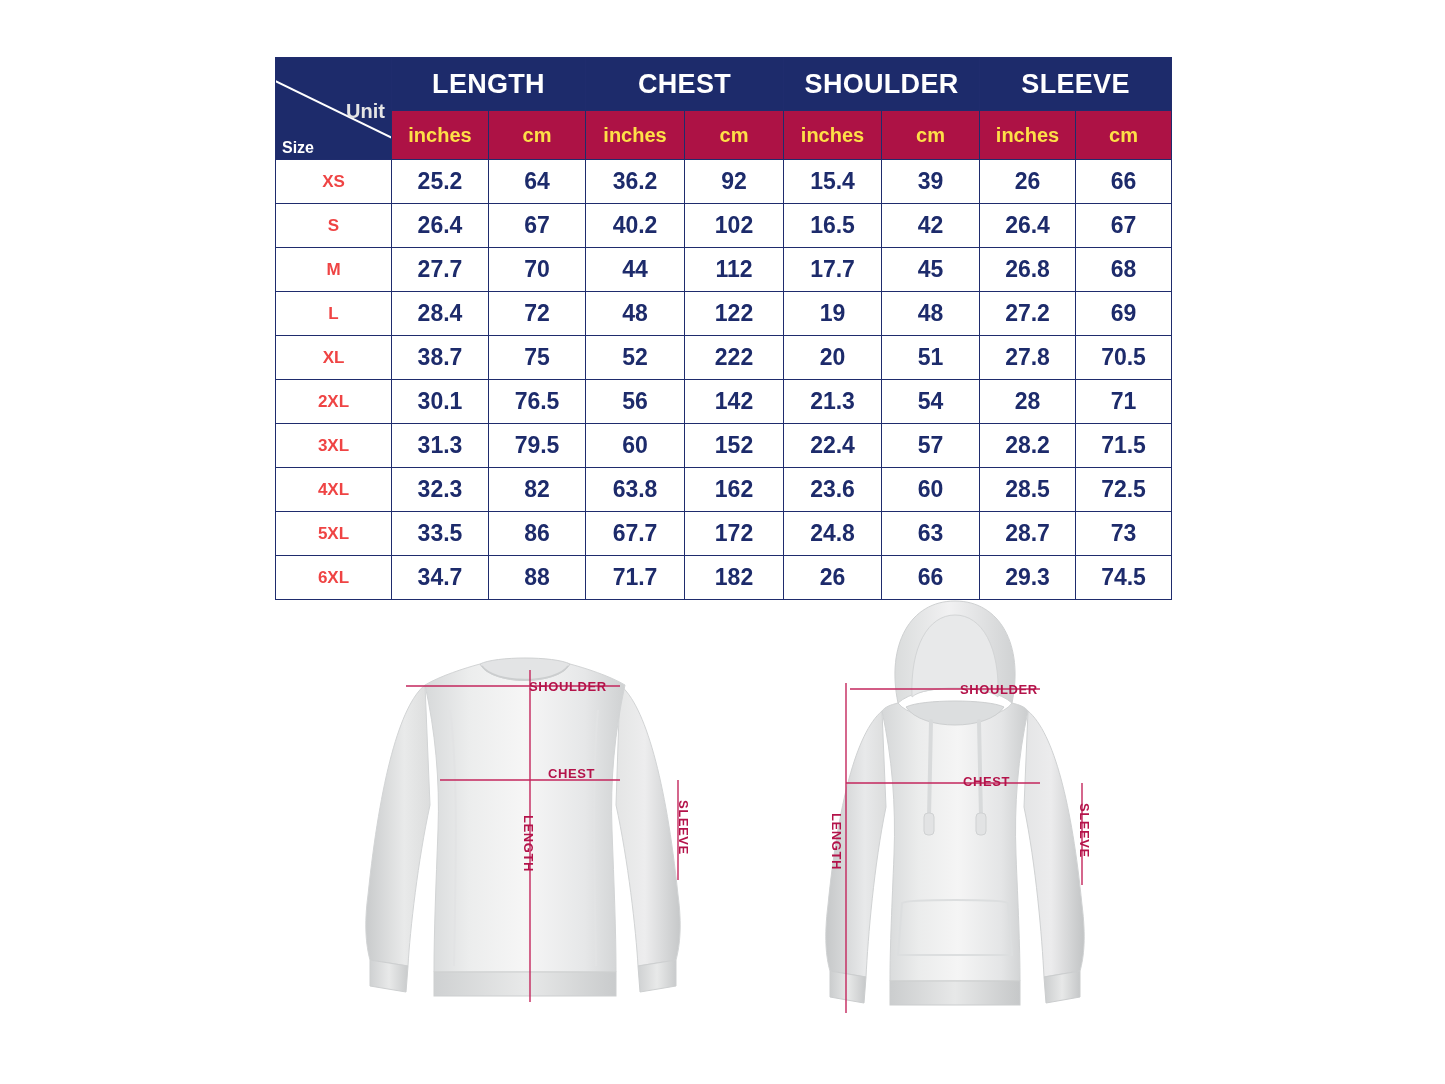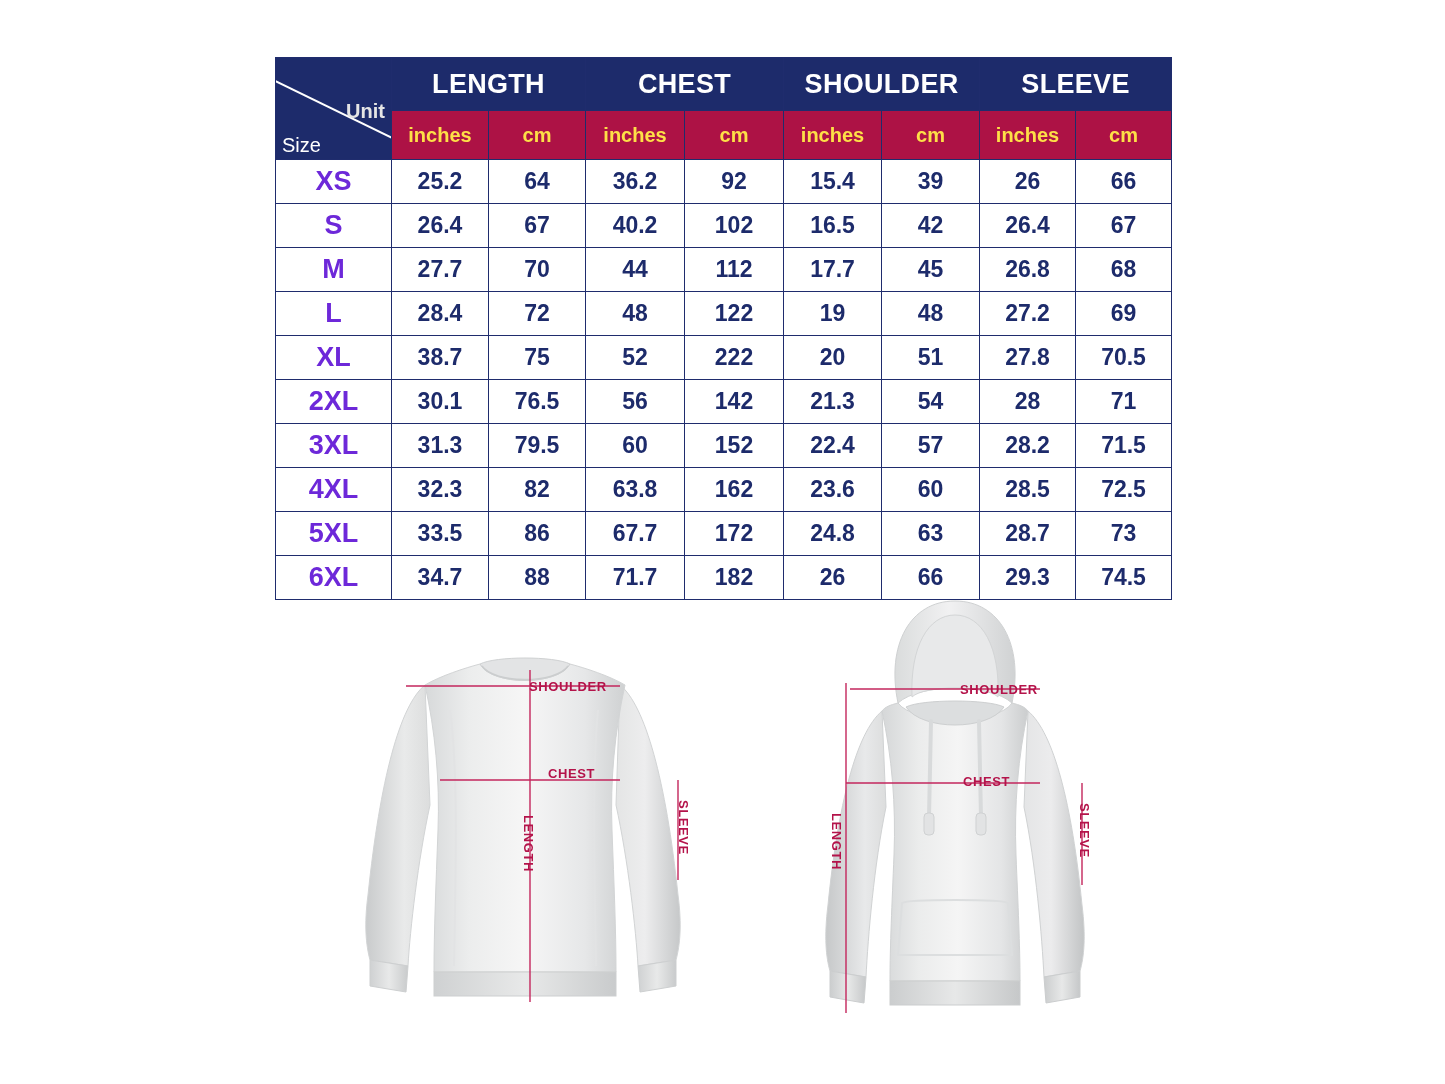--- a/index.html
+++ b/index.html
@@ -88,27 +88,27 @@
     color: #e5e5e5;
     font-size: 20px;
     font-weight: bold;
     margin-top: 40px;
   }
   .corner-box .size-lbl {
     position: absolute;
     left: 6px;
     bottom: 2px;
     color: #ffffff;
-    font-size: 20px;
-    font-weight: normal;
+    font-size: 16px;
+    font-weight: bold;
   }
   
   td.size-name {
-    color: #6d28d9;
-    font-size: 27px;
+    color: #ef4444;
+    font-size: 17px;
     font-weight: bold;
     height: 43px;
     background: #ffffff;
   }
   td.val {
     color: #1d2b6b;
     font-size: 23px;
     font-weight: bold;
     height: 43px;
     background: #ffffff;

